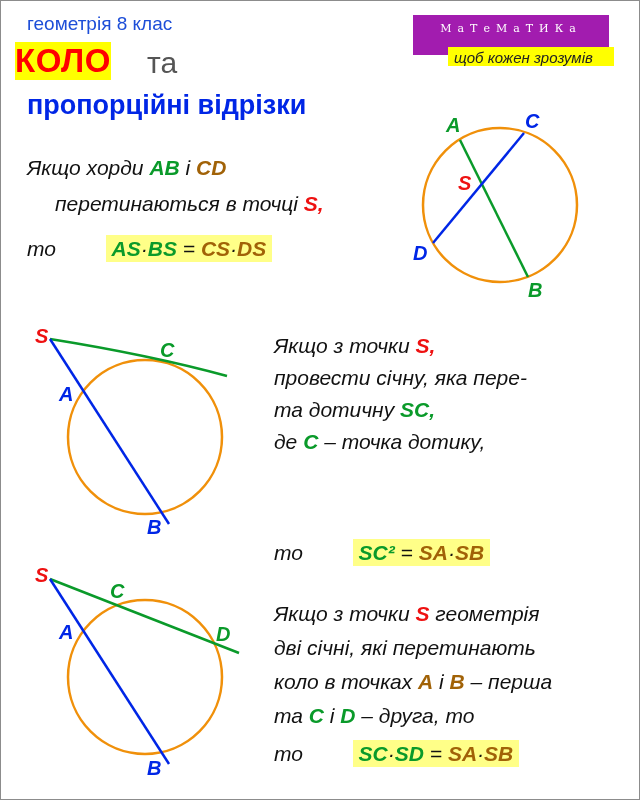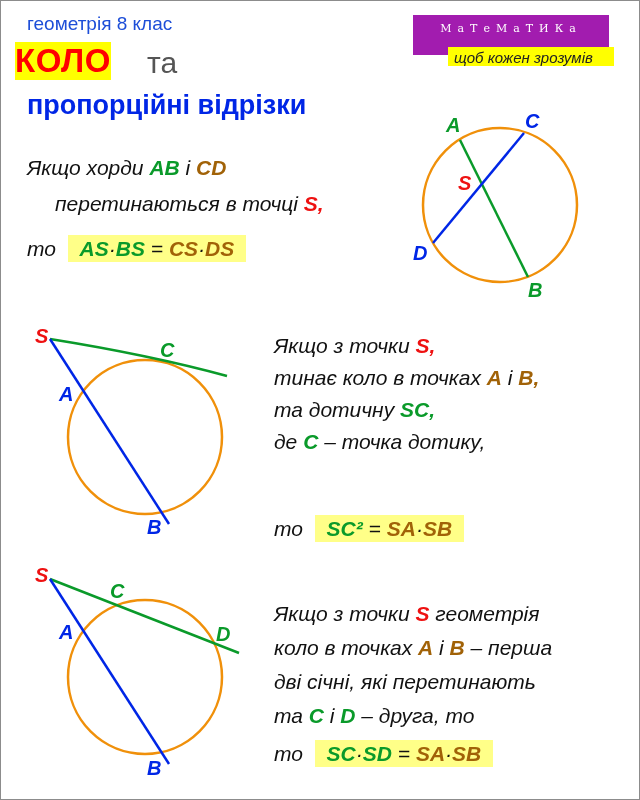--- a/index.html
+++ b/index.html
@@ -13,21 +13,21 @@
   .title-ta { left:147px; top:46px; font-size:30px; color:#555; }
   .title-sub { left:27px; top:90px; font-size:27px; font-weight:bold; color:#0026e6; }
   .brand { left:413px; top:15px; width:196px; height:40px; background:#a21caf; color:#ffffff;
            font-family:"DejaVu Serif", serif; font-size:11px; letter-spacing:6px; line-height:28px; text-align:center; }
   .brand-tag { left:448px; top:47px; background:#ffff00; font-style:italic; font-size:15px; color:#222; padding:1px 6px; height:19px; line-height:19px; width:166px; box-sizing:border-box; }
   .txt { font-style:italic; font-size:21px; color:#111; line-height:32px; white-space:nowrap; }
   .g { color:#0a9a2a; font-weight:bold; }
   .b { color:#a16207; font-weight:bold; }
   .r { color:#ee1111; font-weight:bold; }
   .formula-row { white-space:nowrap; }
-  .formula { background:#ffff88; padding:2px 12px; font-weight:bold; font-style:italic; font-size:21px; }
+  .formula { background:#ffff88; padding:2px 6px; font-weight:bold; font-style:italic; font-size:21px;margin-left:38px; }
   .eq { color:#111; font-weight:normal; }
   .dot { color:#111; font-weight:normal; }
   svg text { font-family:"Liberation Sans", sans-serif; font-style:italic; font-weight:bold; font-size:20px; }
 </style>
 </head>
 <body>
 
 <div class="frame"></div>
 
 <div class="abs subtitle">геометрія 8 клас</div>
@@ -66,40 +66,40 @@
   <path d="M50 29 Q 150 45 227 66" fill="none" stroke="#0a9a2a" stroke-width="2.5"></path>
   <line x1="50" y1="29" x2="169" y2="214" stroke="#0026e6" stroke-width="2.5"></line>
   <text x="35" y="33" fill="#ee1111">S</text>
   <text x="160" y="47" fill="#0a9a2a">C</text>
   <text x="59" y="91" fill="#0026e6">A</text>
   <text x="147" y="224" fill="#0026e6">B</text>
 </svg>
 
 <div class="abs txt" style="left:274px; top:330px;">
   <div><span>Якщо з точки </span><span class="r">S,</span></div>
-  <div><span>тинає коло в точках </span><span class="b">A</span><span> і </span><span class="b">B,</span></div>
+  <div>провести січну, яка пере-</div>
   <div><span>та дотичну </span><span class="g">SC,</span></div>
   <div><span>де </span><span class="g">C</span><span> – точка дотику,</span></div>
 </div>
-<div class="abs txt formula-row" style="left:274px; top:513px;">
+<div class="abs txt formula-row" style="left:274px; top:537px;">
   <span>то</span>&nbsp;&nbsp;<span class="formula"><span class="g">SC²</span><span class="eq"> = </span><span class="b">SA</span><span class="dot">·</span><span class="b">SB</span></span>
 </div>
 
 <svg class="abs" style="left:0px; top:555px;" width="260" height="245">
   <circle cx="145" cy="122" r="77" fill="none" stroke="#f0900a" stroke-width="2.5"></circle>
   <line x1="50" y1="24" x2="239" y2="98" stroke="#0a9a2a" stroke-width="2.5"></line>
   <line x1="50" y1="24" x2="169" y2="209" stroke="#0026e6" stroke-width="2.5"></line>
   <text x="35" y="27" fill="#ee1111">S</text>
   <text x="110" y="43" fill="#0a9a2a">C</text>
   <text x="216" y="86" fill="#0a9a2a">D</text>
   <text x="59" y="84" fill="#0026e6">A</text>
   <text x="147" y="220" fill="#0026e6">B</text>
 </svg>
 
 <div class="abs txt" style="left:274px; top:597px;">
   <div style="line-height:34px;"><span>Якщо з точки </span><span class="r">S</span><span> геометрія</span></div>
+  <div style="line-height:34px;">дві січні, які перетинають</div>
   <div style="line-height:34px;"><span>коло в точках </span><span class="b">A</span><span> і </span><span class="b">B</span><span> – перша</span></div>
-  <div style="line-height:34px;">дві січні, які перетинають</div>
   <div style="line-height:34px;"><span>та </span><span class="g">C</span><span> і </span><span class="g">D</span><span> – друга, то</span></div>
 </div>
 <div class="abs txt formula-row" style="left:274px; top:738px;">
   <span>то</span>&nbsp;&nbsp;<span class="formula"><span class="g">SC</span><span class="dot">·</span><span class="g">SD</span><span class="eq"> = </span><span class="b">SA</span><span class="dot">·</span><span class="b">SB</span></span>
 </div>
 
 </body></html>

